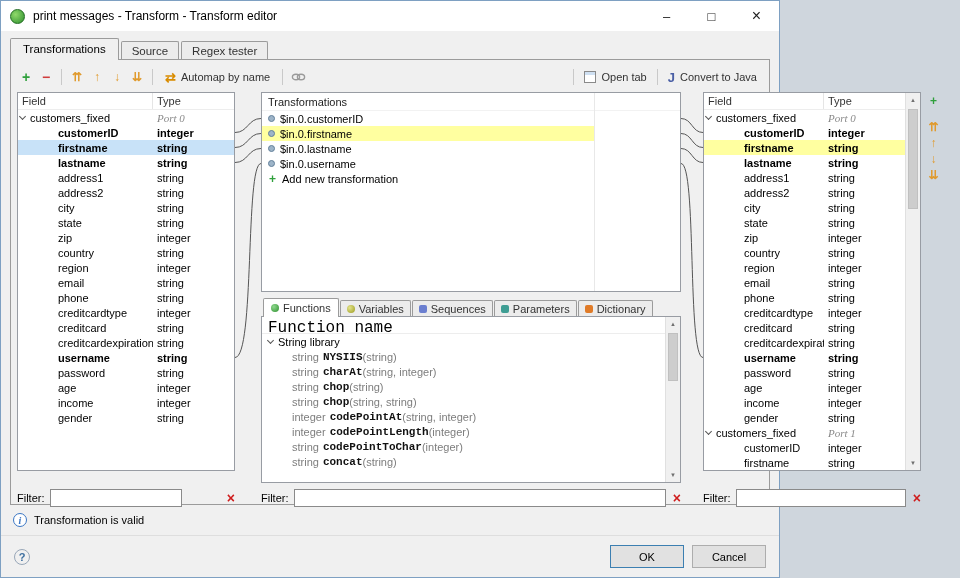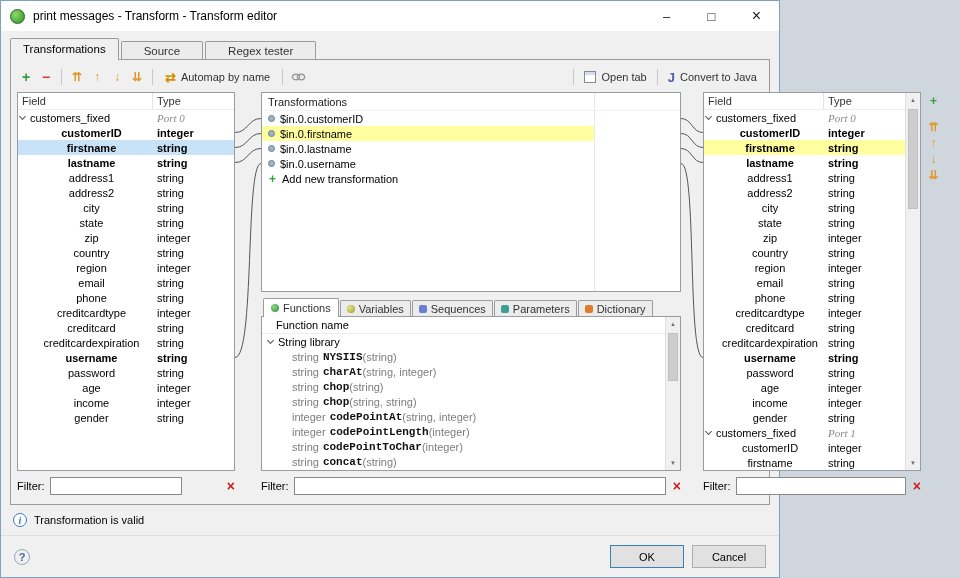--- a/index.html
+++ b/index.html
@@ -12,21 +12,21 @@
   .app-icon { width:15px; height:15px; border-radius:50%; margin:0 8px 0 9px;
               background:radial-gradient(circle at 35% 35%, #8fd96a, #2e8f2e); border:1px solid #1f6b1f; }
   .title-text { font-size:12px; color:#000; }
   .tb-controls { margin-left:auto; display:flex; height:100%; }
   .tb-btn { width:45px; height:100%; display:flex; align-items:center; justify-content:center; font-size:13px; color:#222; }
   .tb-btn.close-btn { font-size:16px; }
 
   
   .tabs-row { height:28px; flex:none; display:flex; align-items:flex-end; padding-left:9px; }
   .tab { font-size:11.5px; color:#333; background:#ececec; border:1px solid #9b9b9b; border-bottom:none;
-         border-radius:2px 2px 0 0; padding:3px 22px; margin-right:2px; margin-bottom:-1px; position:relative; z-index:1; }
+         border-radius:2px 2px 0 0; padding:3px 10px; margin-right:2px; margin-bottom:-1px; position:relative; z-index:1; }
   .tab.active { background:#f0f0f0; padding:4px 12px 5px; color:#000; z-index:3; }
 
   .tab-content { height:446px; flex:none; margin:0 9px; border:1px solid #9b9b9b; background:#f0f0f0;
                  padding:4px 6px 6px; display:flex; flex-direction:column; position:relative; z-index:2; }
 
   
   .toolbar { height:26px; flex:none; display:flex; align-items:center; gap:2px; font-size:11px; color:#333; }
   .tb-ico { width:18px; height:18px; display:flex; align-items:center; justify-content:center; font-weight:bold; }
   .ico-plus { color:#2fa03c; font-size:14px; }
   .ico-minus { color:#d03c3c; font-size:14px; }
@@ -36,42 +36,42 @@
   .toolbar-right { margin-left:auto; display:flex; align-items:center; }
   .wizard-ico { width:12px; height:12px; border:1px solid #6a8db5; background:linear-gradient(#eaf2fb,#cfe0f2); }
   .opentab-ico { width:12px; height:12px; border:1px solid #8a8a8a; background:linear-gradient(#cfe0f2 0 3px, #fff 3px); }
   .java-ico { color:#4a5fa5; font-weight:bold; font-size:13px; }
   .automap-ico { color:#d98c00; font-weight:bold; font-size:13px; }
   .chain-ico svg { display:block; }
 
   
   .panels-row { flex:1; display:flex; position:relative; margin-top:2px; }
   .connectors { position:absolute; left:0; top:0; pointer-events:none; z-index:5; }
-  .col-left, .col-right { width:218px; flex:none; display:flex; flex-direction:column; }
+  .col-left, .col-right { width:218px; flex:none; display:flex; flex-direction:column;gap:12px; }
   .col-mid { width:420px; flex:none; margin:0 22px 0 26px; display:flex; flex-direction:column; }
   .side-col { width:18px; margin-left:4px; display:flex; flex-direction:column; align-items:center; padding-top:1px; }
   .side-btn { width:17px; height:16px; display:flex; align-items:center; justify-content:center; font-size:12px; font-weight:bold; }
   .side-gap { height:10px; }
 
   .panel { background:#fff; border:1px solid #989ca3; }
   .fields-panel { flex:1; overflow:hidden; position:relative; }
   .grid-header { display:flex; height:17px; font-size:11px; color:#333; border-bottom:1px solid #ededed; }
   .hcell { padding:2px 4px; }
   .hcell.name { width:135px; border-right:1px solid #e5e5e5; }
   .col-right .hcell.name { width:120px; }
   .hcell.type { flex:1; }
   .with-sb .grid-header, .with-sb .grid-body { margin-right:15px; }
   .grid-body { font-size:11px; }
   .repeat { display:contents; }
   .row { height:15px; display:flex; align-items:center; }
   .gname { width:135px; display:flex; align-items:center; gap:5px; padding-left:2px; white-space:nowrap; overflow:hidden; }
   .col-right .gname { width:120px; }
   .gport { flex:1; padding-left:4px; font-style:italic; color:#8a8a8a;font-family:Liberation Serif, serif; }
   .chev { width:5px; height:5px; border-right:1.5px solid #555; border-bottom:1.5px solid #555; transform:rotate(45deg); margin-top:-3px; flex:none; }
-  .fname { width:135px; padding-left:12px; white-space:nowrap; overflow:hidden;text-align:center; }
+  .fname { width:135px; padding-left:40px; white-space:nowrap; overflow:hidden; }
   .col-right .fname { width:120px; }
   .ftype { flex:1; padding-left:4px; white-space:nowrap; overflow:hidden; }
   .field-row.bold { font-weight:bold; }
   .field-row.selected { background:#c8e2f8; }
   .field-row.highlight { background:#ffffa0; }
 
   
   .sb { position:absolute; top:0; right:0; bottom:0; width:15px; background:#f0f0f0; border-left:1px solid #e0e0e0; }
   .sb .arr { position:absolute; left:0; width:14px; height:14px; display:flex; align-items:center; justify-content:center; font-size:6px; color:#6f6f6f; }
   .sb .arr.up { top:0; } .sb .arr.down { bottom:0; }
@@ -92,21 +92,21 @@
   .fn-tab { display:flex; align-items:center; gap:4px; font-size:11px; color:#333; background:#ececec;
             border:1px solid #9b9b9b; border-bottom:none; border-radius:2px 2px 0 0; padding:2px 6px; margin-right:1px; margin-bottom:-1px; }
   .fn-tab.active { background:#fff; padding:3px 7px; z-index:3; position:relative; }
   .ti { width:8px; height:8px; border-radius:50%; flex:none; }
   .ti-fn  { background:radial-gradient(circle at 35% 35%, #8fd98f, #2e8f2e); }
   .ti-var { background:radial-gradient(circle at 35% 35%, #e4e48a, #9a9a20); }
   .ti-seq { background:#6b7fd0; border-radius:2px; }
   .ti-par { background:#3f9e94; border-radius:2px; }
   .ti-dic { background:#e07b28; border-radius:2px; }
   .fn-box { flex:1; background:#fff; border:1px solid #989ca3; position:relative; overflow:hidden; }
-  .fn-header { height:17px; padding:2px 14px; font-size:11px; border-bottom:1px solid #ededed; }
+  .fn-header { height:17px; padding:2px 6px; font-size:16px; border-bottom:1px solid #ededed;font-family:Liberation Mono, monospace; }
   .fn-list { margin-right:15px; font-size:11px; overflow:hidden; }
   .lib-row { height:15px; display:flex; align-items:center; gap:5px; padding-left:6px; }
   .fn-row { height:15px; display:flex; align-items:center; padding-left:30px; white-space:nowrap; overflow:hidden; }
   .fret { color:#7d7d7d; margin-right:4px; }
   .fnname { color:#111; font-weight:bold;font-family:Liberation Mono, monospace; }
   .fargs { color:#7d7d7d; }
 
   
   .filter-row { height:26px; flex:none; display:flex; align-items:center; gap:5px; margin-top:2px; font-size:11px; }
   .finput { flex:1; min-width:0; height:18px; border:1px solid #8a8a8a; background:#fff; font:inherit; padding:0 4px; }

